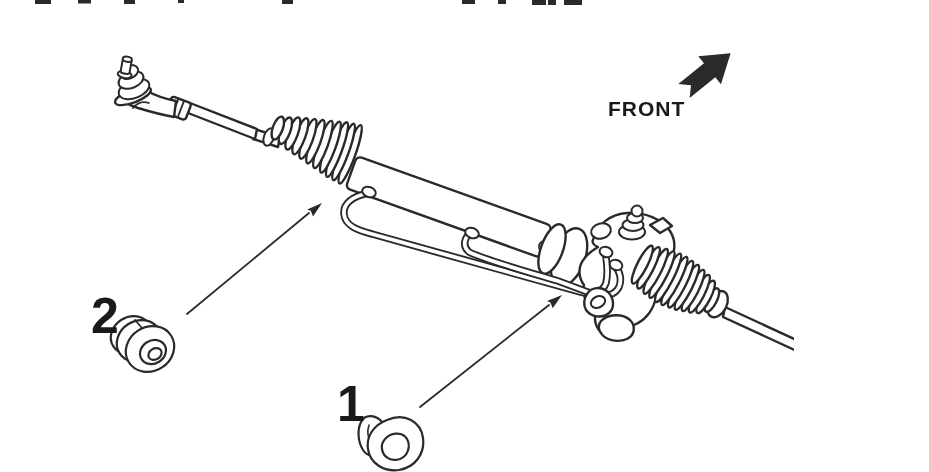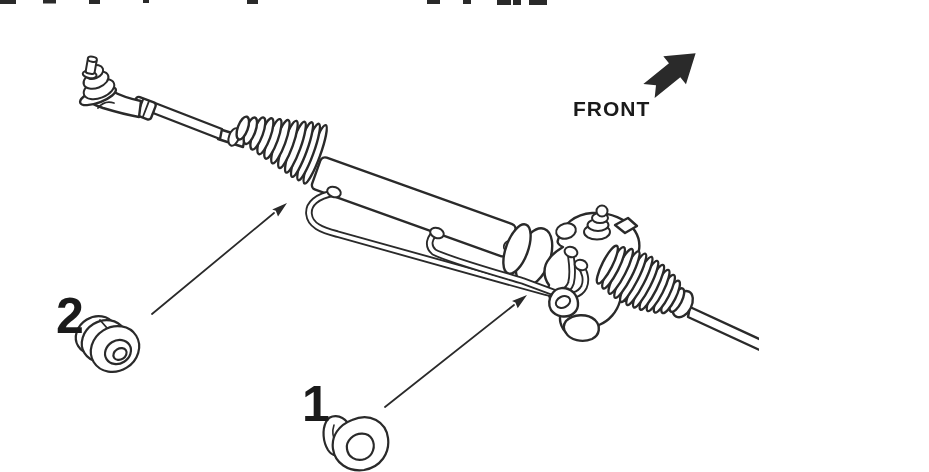--- a/index.html
+++ b/index.html
@@ -2,20 +2,21 @@
 <html><head>
 <meta charset="utf-8">
 <style>
   html,body{margin:0;padding:0;background:#fff;}
   .stage{
     position:relative;
     width:759px;height:472px;
     background:#fff;
     overflow:hidden;
     font-family:"Liberation Sans", sans-serif;
+    padding-left:35px;
   }
   svg{display:block;}
   text{font-family:"Liberation Sans", sans-serif;}
   .callout-num{font-weight:bold;font-size:50px;fill:#1a1a1a;}
   .front-text{font-weight:bold;font-size:21px;letter-spacing:1px;fill:#1a1a1a;}
 </style>
 </head>
 <body>
 
 <div class="stage">

